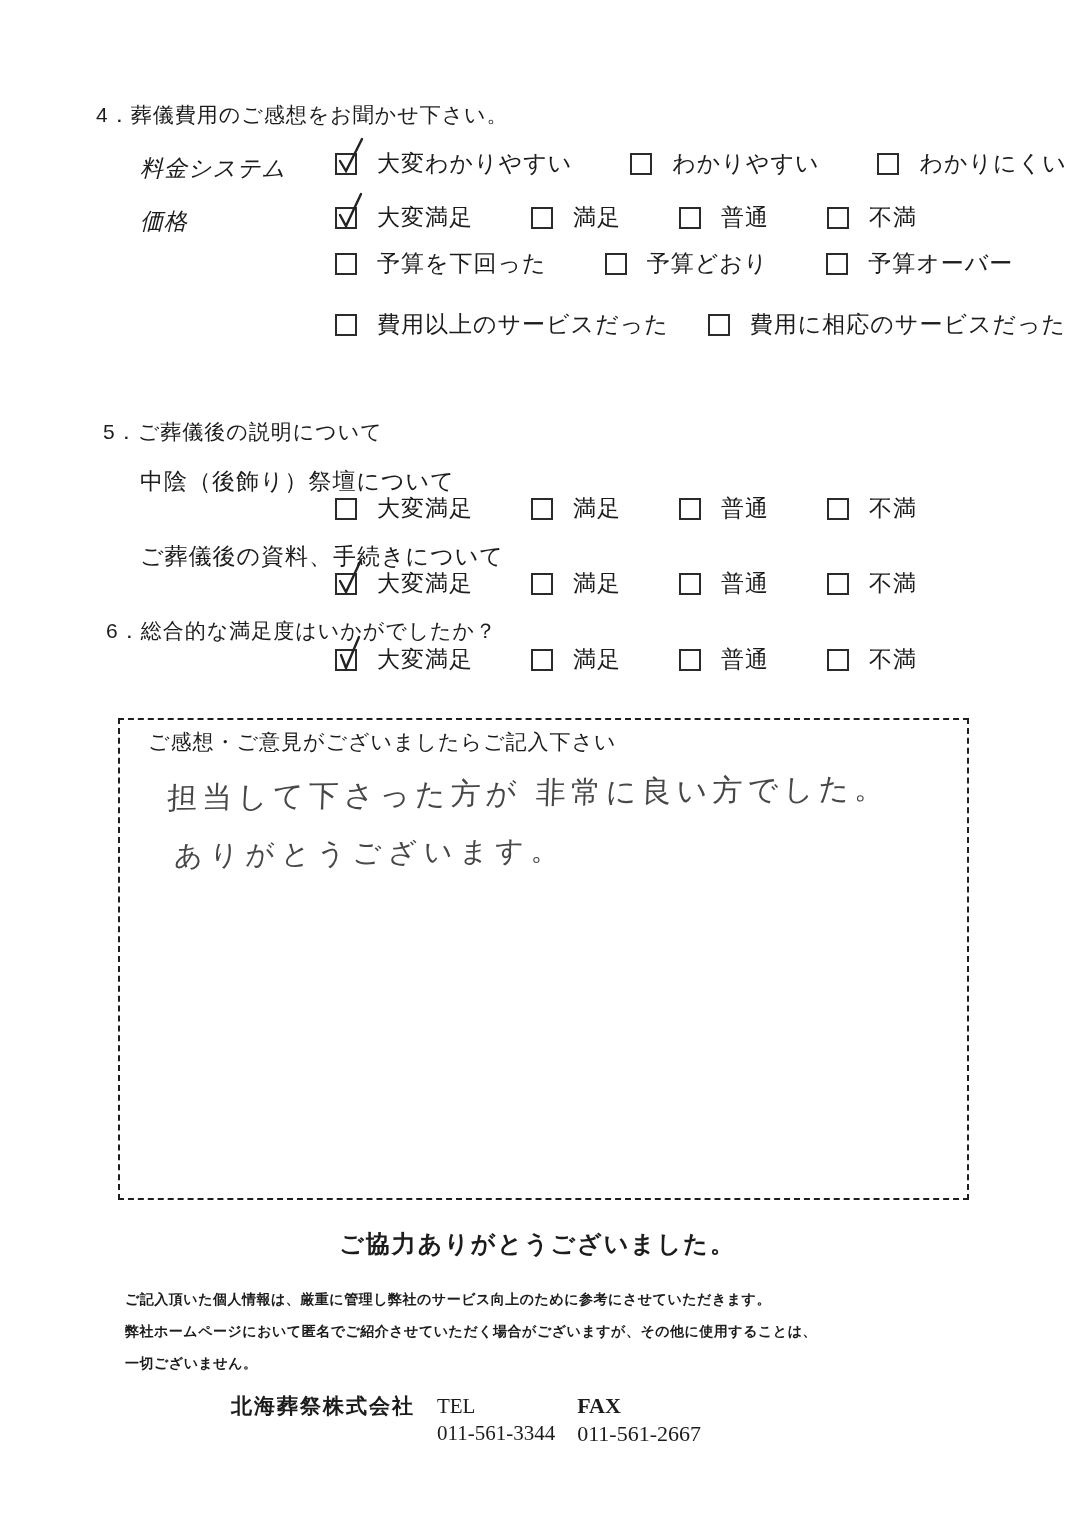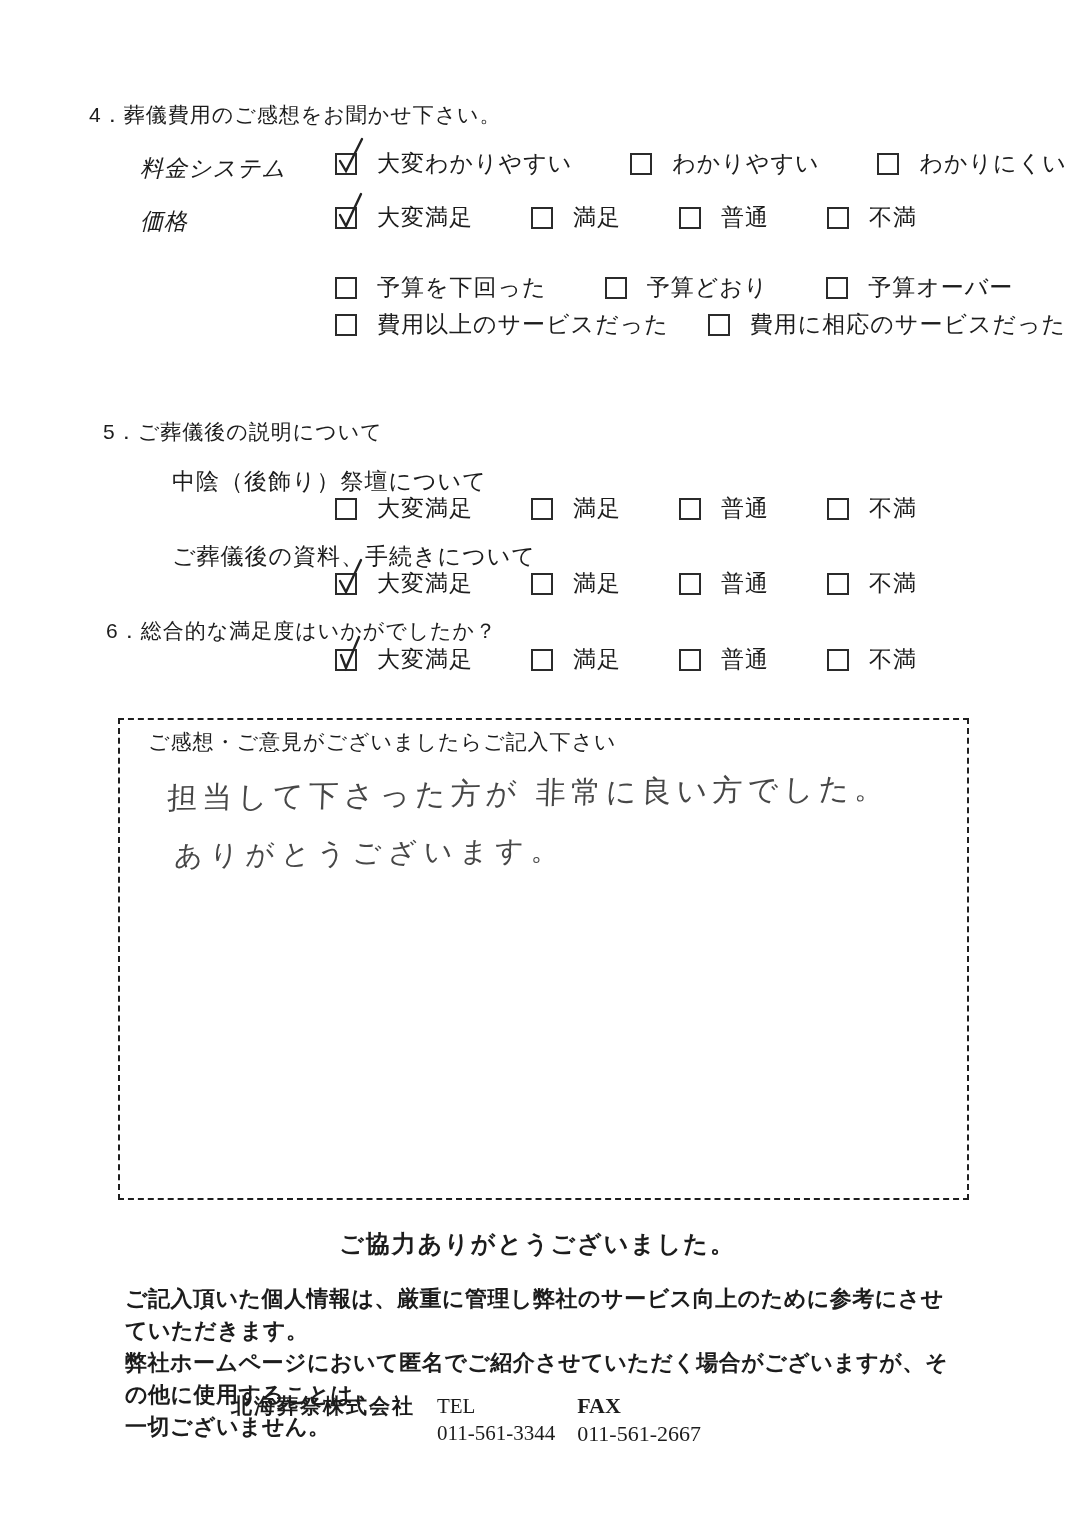--- a/index.html
+++ b/index.html
@@ -5,21 +5,21 @@
   html,body{margin:0;padding:0;background:#e8e8e8;}
   .page{
     position:relative;width:1075px;height:1520px;margin:0 auto;
     background:#ffffff;color:#1c1c1c;
     font-family:"Liberation Sans","DejaVu Sans",sans-serif;
     overflow:hidden;
   }
   .abs{position:absolute;}
   .qheading{font-size:21px;letter-spacing:1px;white-space:nowrap;}
   .rowlabel{font-size:23px;letter-spacing:1px;white-space:nowrap;font-style:italic;}
-  .sublabel{font-size:23px;letter-spacing:1px;white-space:nowrap;margin-left:32px;}
+  .sublabel{font-size:23px;letter-spacing:1px;white-space:nowrap;}
   .optrow{display:flex;gap:26px;align-items:flex-start;}
   .optrow.tight{flex-direction:row;gap:7px;}
   .opt{display:flex;align-items:center;gap:20px;padding-left:32px;}
   .cb{
     width:18px;height:18px;border:2px solid #2b2b2b;position:relative;
     flex:none;margin-top:2px;background:#fff;
   }
   .tick{display:none;position:absolute;left:-2px;top:-20px;overflow:visible;}
   .cb.checked .tick{display:block;}
   .optlabel{font-size:23px;letter-spacing:1px;white-space:nowrap;line-height:1.15;}
@@ -31,35 +31,35 @@
   .handwriting{
     font-family:"DejaVu Sans",sans-serif;
     color:#383838;white-space:nowrap;
     transform:rotate(-0.8deg) skewX(-3deg);transform-origin:left top;
     opacity:.92;
   }
   .hw1{left:48px;top:58px;font-size:30px;letter-spacing:5px;}
   .hw2{left:55px;top:117px;font-size:28px;letter-spacing:7px;}
   .closing{left:0;top:1228px;width:1075px;text-align:center;
     font-size:24px;font-weight:700;letter-spacing:2px;}
-  .privacy{left:125px;top:1283px;width:840px;font-size:22px;font-weight:600;
+  .privacy{left:125px;top:1283px;width:840px;font-size:14px;font-weight:600;
     line-height:32px;letter-spacing:0.5px;}
   .footer{left:0;top:1392px;width:932px;display:flex;justify-content:center;
     align-items:baseline;gap:22px;white-space:nowrap;}
   .company{font-size:21px;font-weight:700;letter-spacing:2px;}
   .telserif{font-family:"Liberation Serif","DejaVu Serif",serif;font-size:21px;}
   .faxlabel{font-family:"Liberation Serif","DejaVu Serif",serif;font-size:22px;font-weight:700;text-align:right;}
   .numgroup{display:flex;align-items:baseline;gap:2px;flex-direction:column;}
 </style>
 </head>
 <body>
 
 <div class="page">
 
-  <div class="abs qheading" style="left:89px;top:101px;">4．葬儀費用のご感想をお聞かせ下さい。</div>
+  <div class="abs qheading" style="left:96px;top:101px;">4．葬儀費用のご感想をお聞かせ下さい。</div>
 
   <div class="abs rowlabel" style="left:140px;top:153px;">料金システム</div>
   <div class="abs optrow" style="left:303px;top:150px;">
     <span class="opt">
       <span class="cb checked">
         <svg class="tick" width="30" height="40" viewBox="0 0 30 40">
             <path d="M5 26 L11 36 L27 4" fill="none" stroke="#222" stroke-width="2.4" stroke-linecap="round"></path>
           </svg>
       </span>
       <span class="optlabel">大変わかりやすい</span>
@@ -101,21 +101,21 @@
       <span class="optlabel">普通</span>
     </span>
     <span class="opt">
       <span class="cb">
         
       </span>
       <span class="optlabel">不満</span>
     </span>
   </div>
 
-  <div class="abs optrow" style="left:303px;top:274px;">
+  <div class="abs optrow" style="left:303px;top:250px;">
     <span class="opt">
       <span class="cb">
         
       </span>
       <span class="optlabel">予算を下回った</span>
     </span>
     <span class="opt">
       <span class="cb">
         
       </span>

